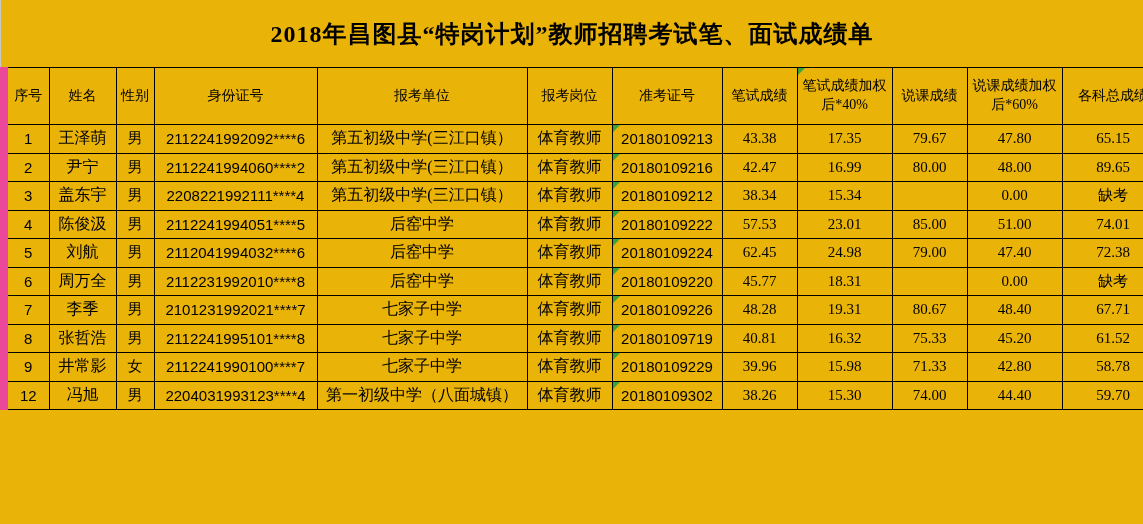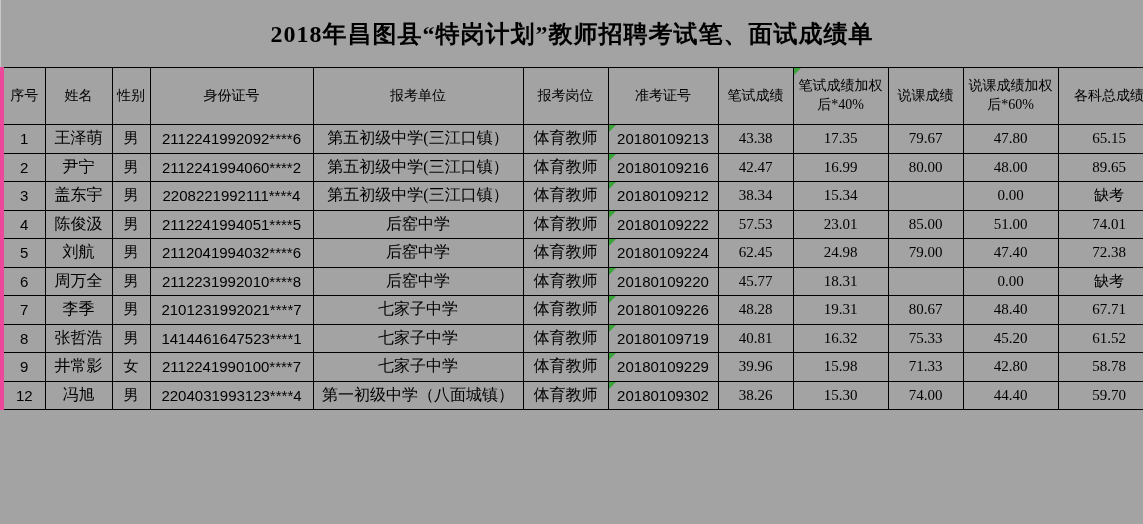--- a/index.html
+++ b/index.html
@@ -10,37 +10,37 @@
   body {
     width: 1143px;
     height: 524px;
     overflow: hidden;
     font-family: "Liberation Serif", "DejaVu Serif", serif;
     color: #000000;
   }
   .sheet {
     width: 1143px;
     height: 524px;
-    background: #a3a3a3;
+    background: #eab308;
   }
   .title-block {
     height: 67px;
     border-left: 1px solid #c9c9c9;
     display: flex;
     align-items: center;
     justify-content: center;
   }
   .title-text {
     font-size: 24px;
     font-weight: bold;
     letter-spacing: 1px;
     white-space: nowrap;
   }
   .table-wrap {
-    border-left: 4px solid #ec4899; 
+    border-left: 8px solid #ec4899; 
   }
   table.score-table {
     border-collapse: collapse;
     table-layout: fixed;
     width: 1139px;
   }
   table.score-table th,
   table.score-table td {
     border: 1px solid #000000;
     text-align: center;
@@ -214,21 +214,21 @@
             <td class="col-written">48.28</td>
             <td class="col-written40">19.31</td>
             <td class="col-lecture">80.67</td>
             <td class="col-lecture60">48.40</td>
             <td class="col-total">67.71</td>
           </tr>
           <tr>
             <td class="col-no">8</td>
             <td class="col-name">张哲浩</td>
             <td class="col-gender">男</td>
-            <td class="col-id">1414461647523****1</td>
+            <td class="col-id">2112241995101****8</td>
             <td class="col-unit">七家子中学</td>
             <td class="col-position">体育教师</td>
             <td class="col-ticket">20180109719<span class="tri-icon"></span></td>
             <td class="col-written">40.81</td>
             <td class="col-written40">16.32</td>
             <td class="col-lecture">75.33</td>
             <td class="col-lecture60">45.20</td>
             <td class="col-total">61.52</td>
           </tr>
           <tr>

